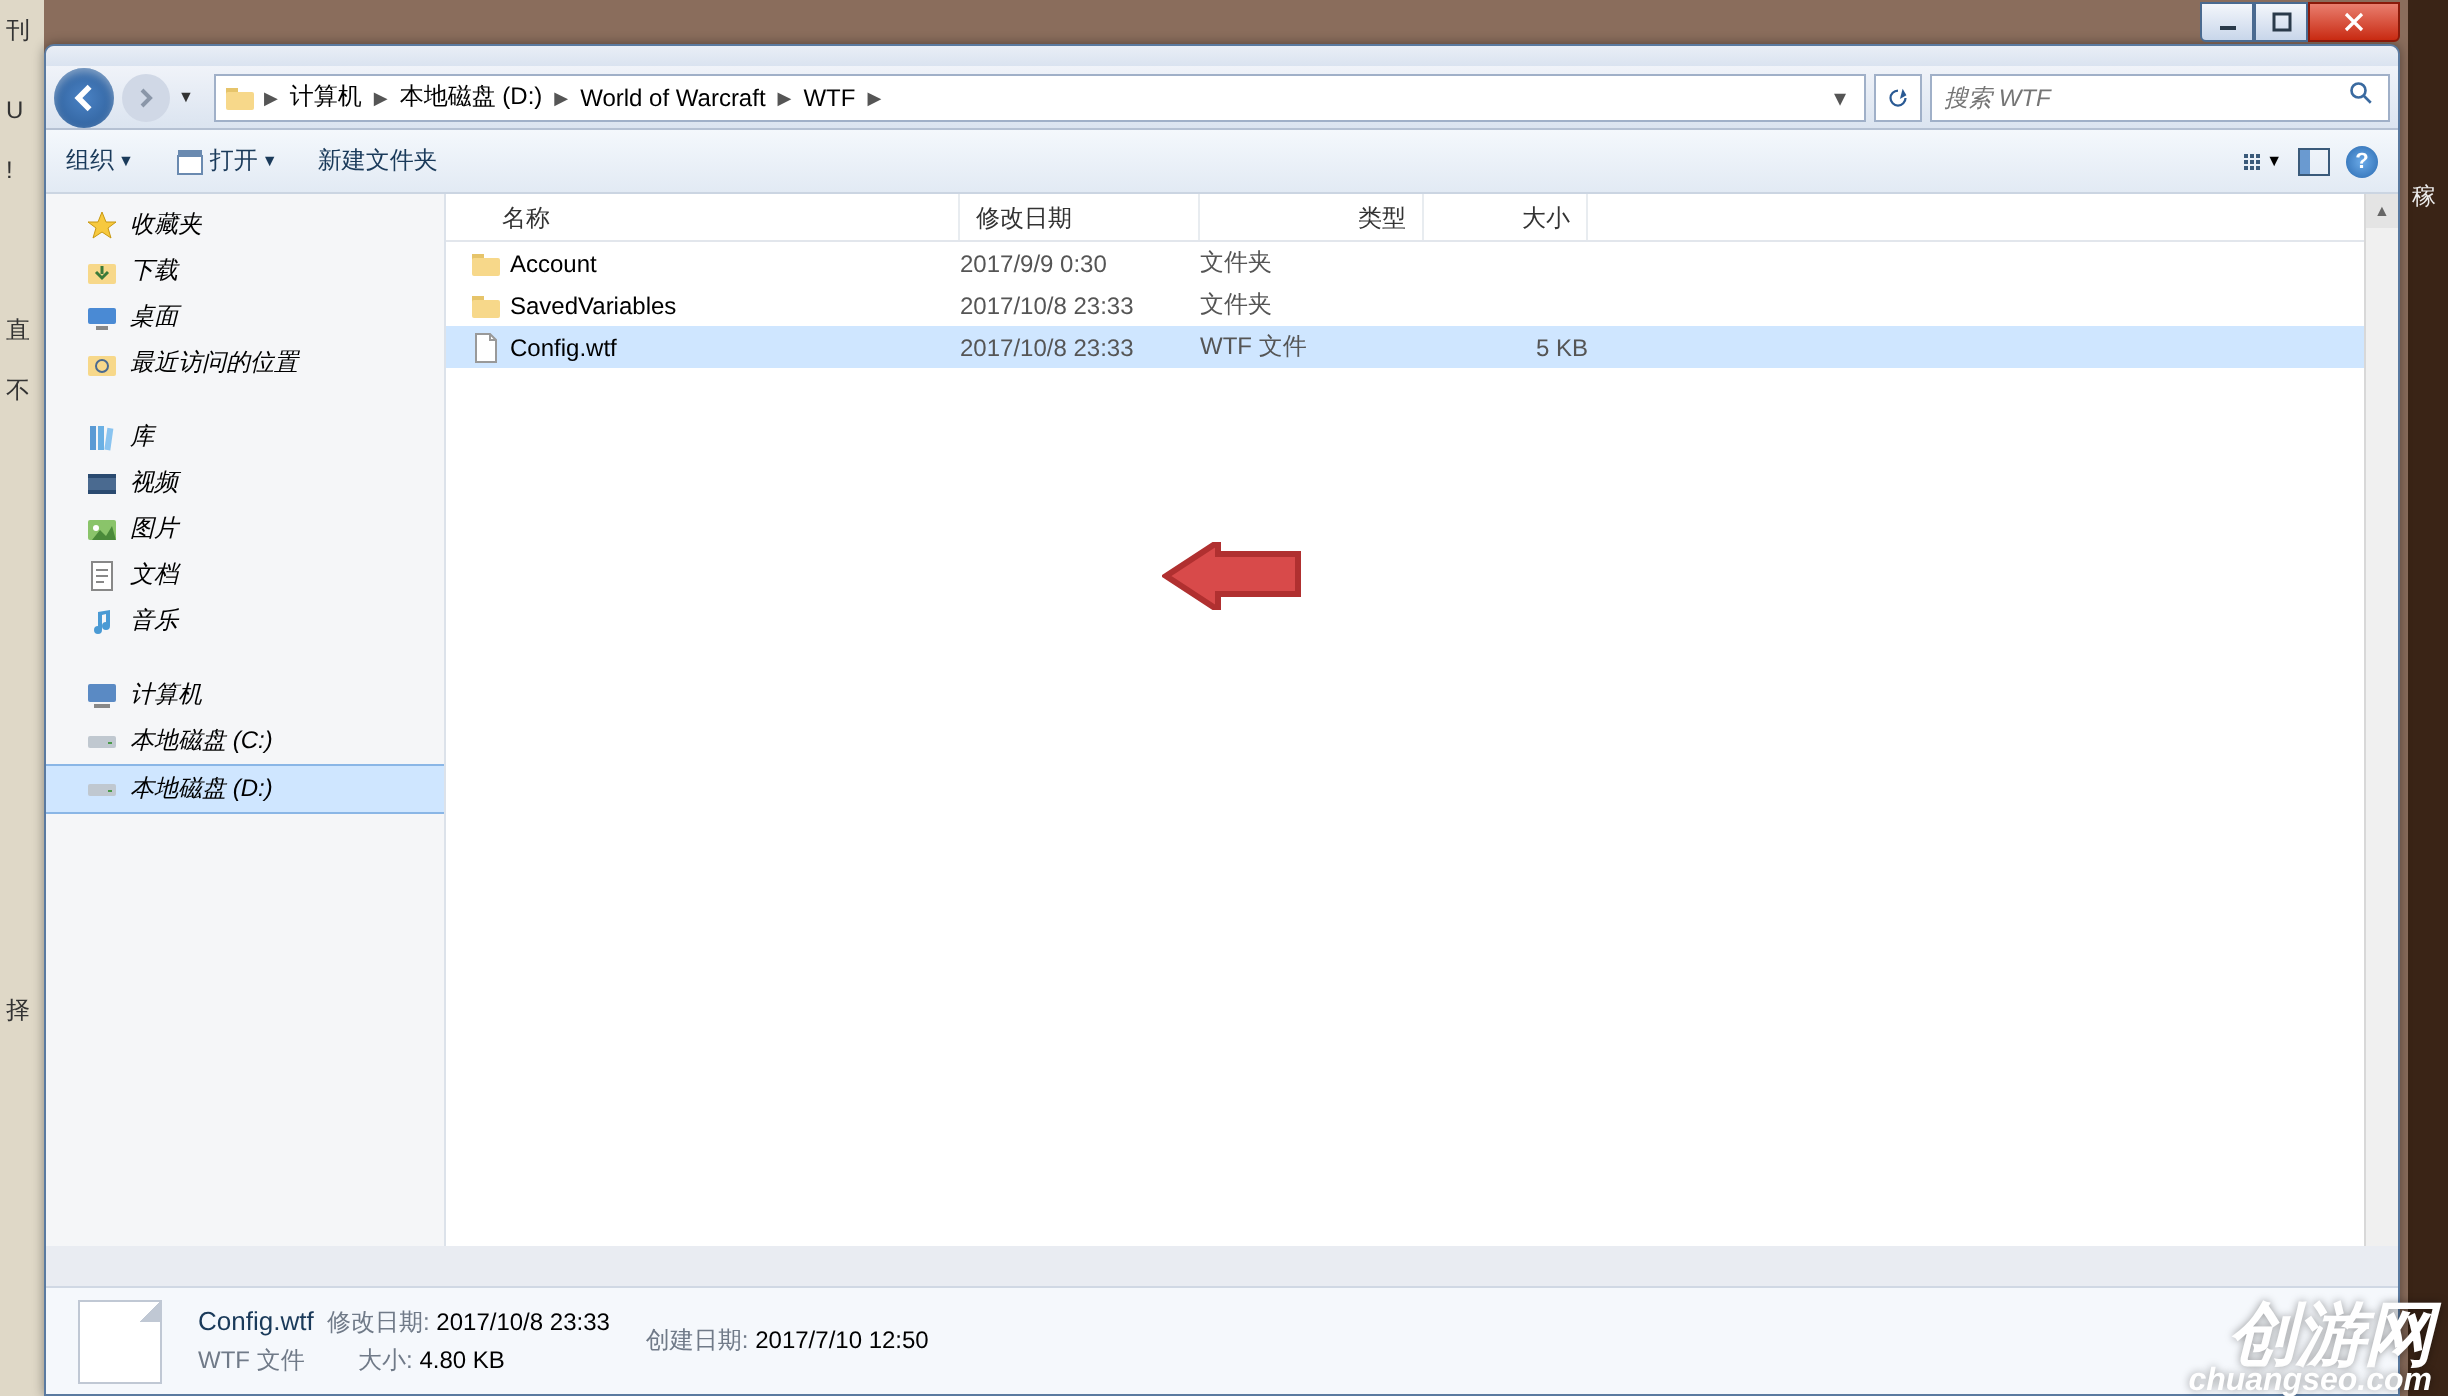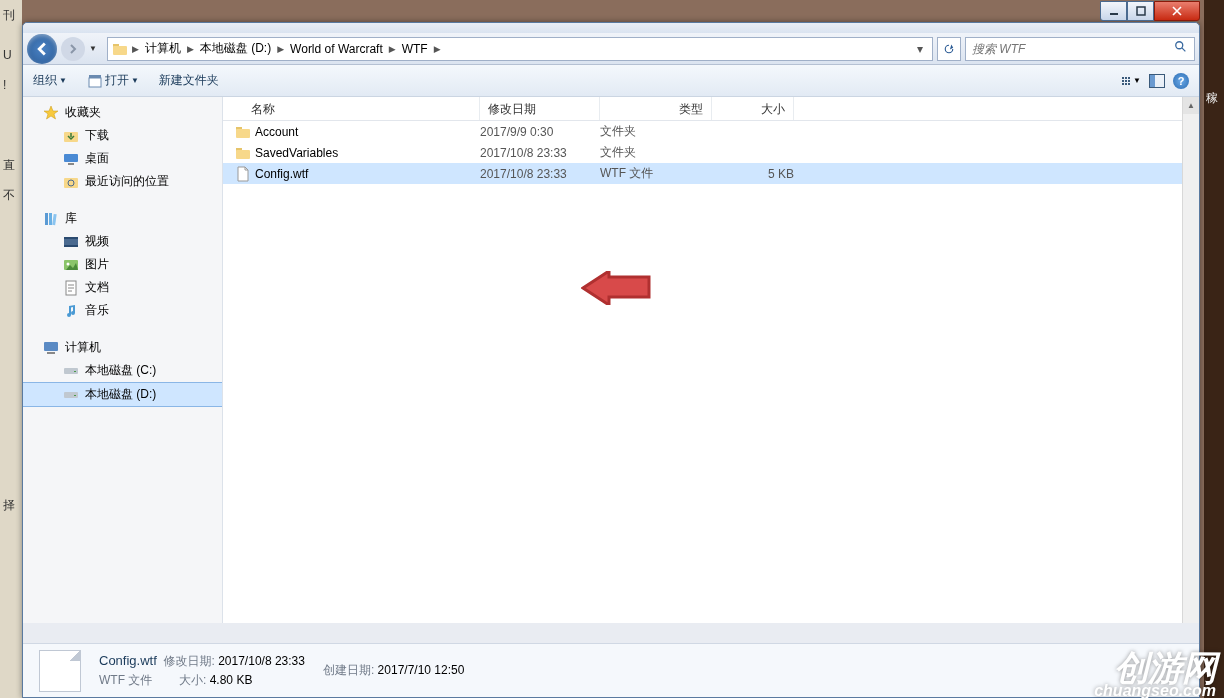--- a/index.html
+++ b/index.html
@@ -48,24 +48,24 @@
 .view-dots i { width:2px; height:2px; background:#3a5a7a; }
 .view-btn .dd { font-size:8px; }
 .preview-btn { width:16px; height:14px; border:1px solid #3a5a7a; position:relative; cursor:pointer; }
 .preview-btn::after { content:""; position:absolute; left:0; top:0; width:5px; height:100%; background:#6a9ad0; }
 .help-btn { width:16px; height:16px; border-radius:50%; background:radial-gradient(#6baae8,#2a6ab0); color:#fff; display:flex; align-items:center; justify-content:center; font-weight:bold; font-size:11px; cursor:pointer; }
 
 
 .body { flex:1; display:flex; background:#fff; overflow:hidden; }
 
 
-.sidebar { width:200px; background:#f5f6f8; border-right:1px solid #dce2ea; height:100%; overflow-y:auto; padding:4px 0; }
+.sidebar { width:200px; background:#f5f6f8; border-right:1px solid #dce2ea; height:100%; overflow-y:auto; padding:4px 0;font-style:italic; }
 .side-group { margin-bottom:14px; }
 .side-head { display:flex; align-items:center; gap:6px; padding:3px 10px 3px 20px; cursor:pointer; }
-.side-item { display:flex; align-items:center; gap:6px; padding:3px 10px 3px 40px; cursor:pointer; }
+.side-item { display:flex; align-items:center; gap:6px; padding:3px 10px 3px 20px; cursor:pointer; }
 .side-item.selected { background:#cfe6ff; border:1px solid #8ab6e6; border-left:none; border-right:none; }
 
 
 .icn { width:16px; height:16px; flex-shrink:0; }
 .star { fill:#f7c93e; stroke:#c89810; stroke-width:.5; }
 .folder-s { fill:#f7d88a; }
 .folder-tab { fill:#e6c46a; }
 
 
 .list { flex:1; position:relative; }

